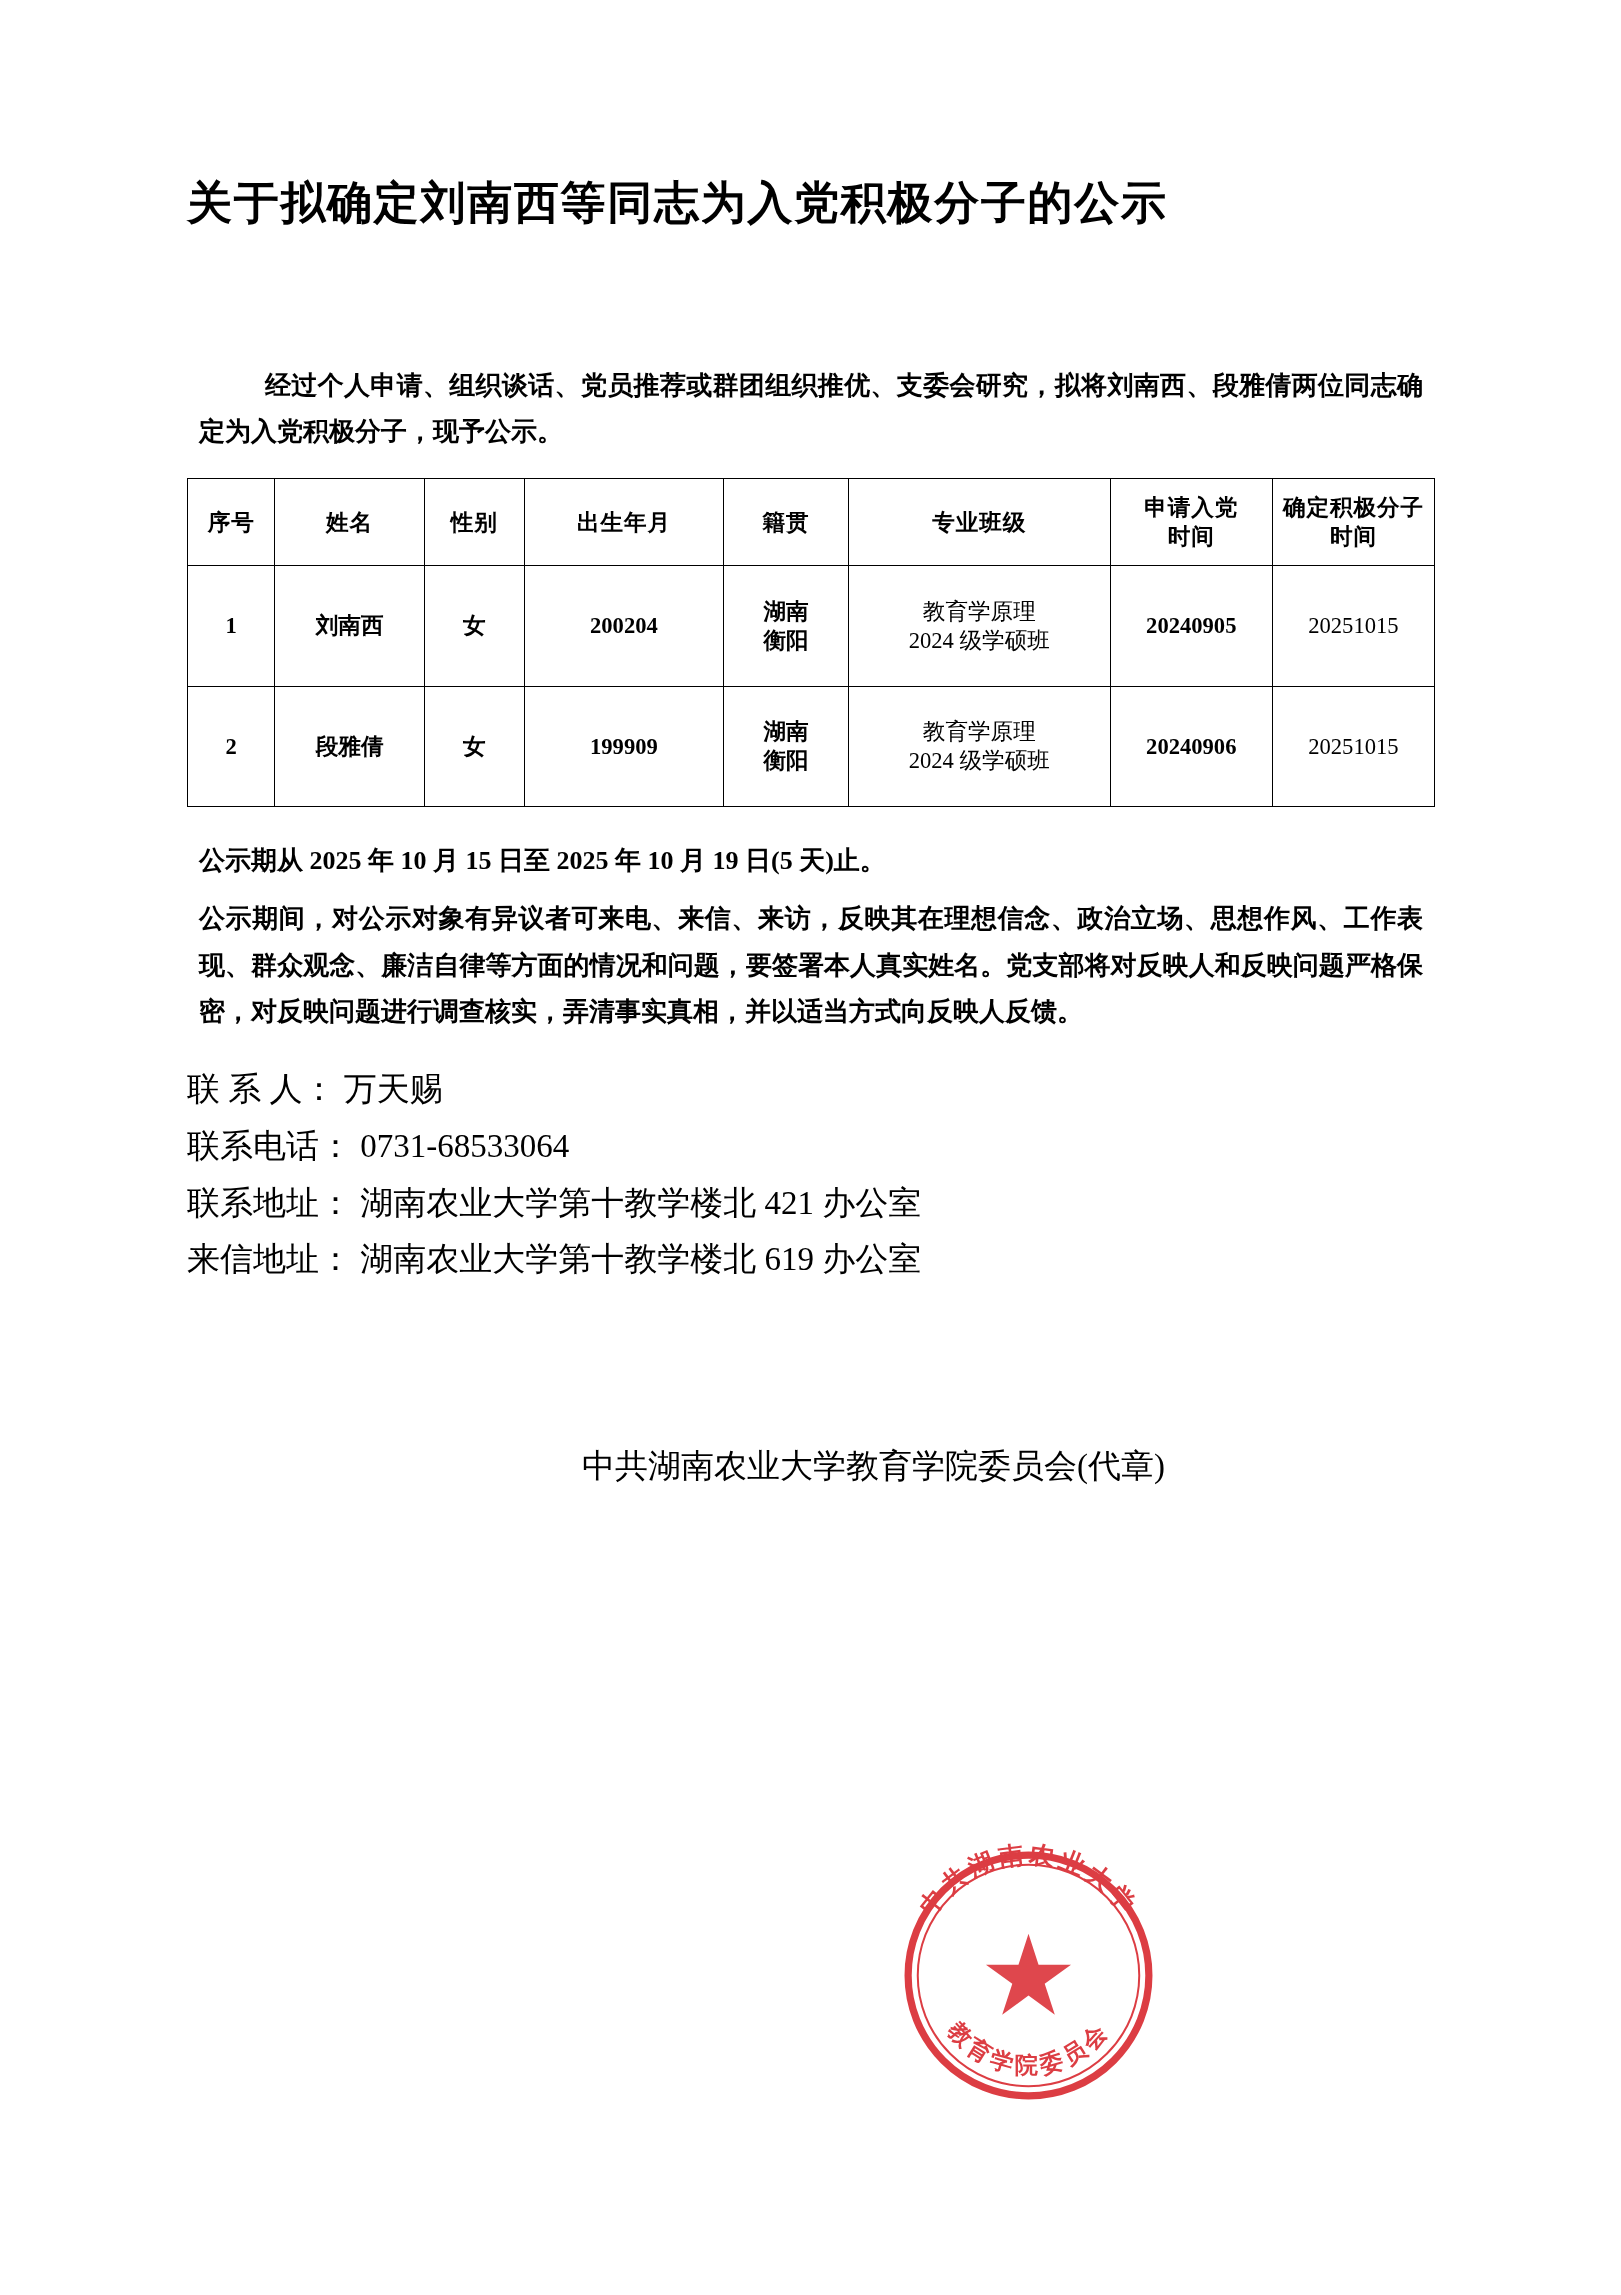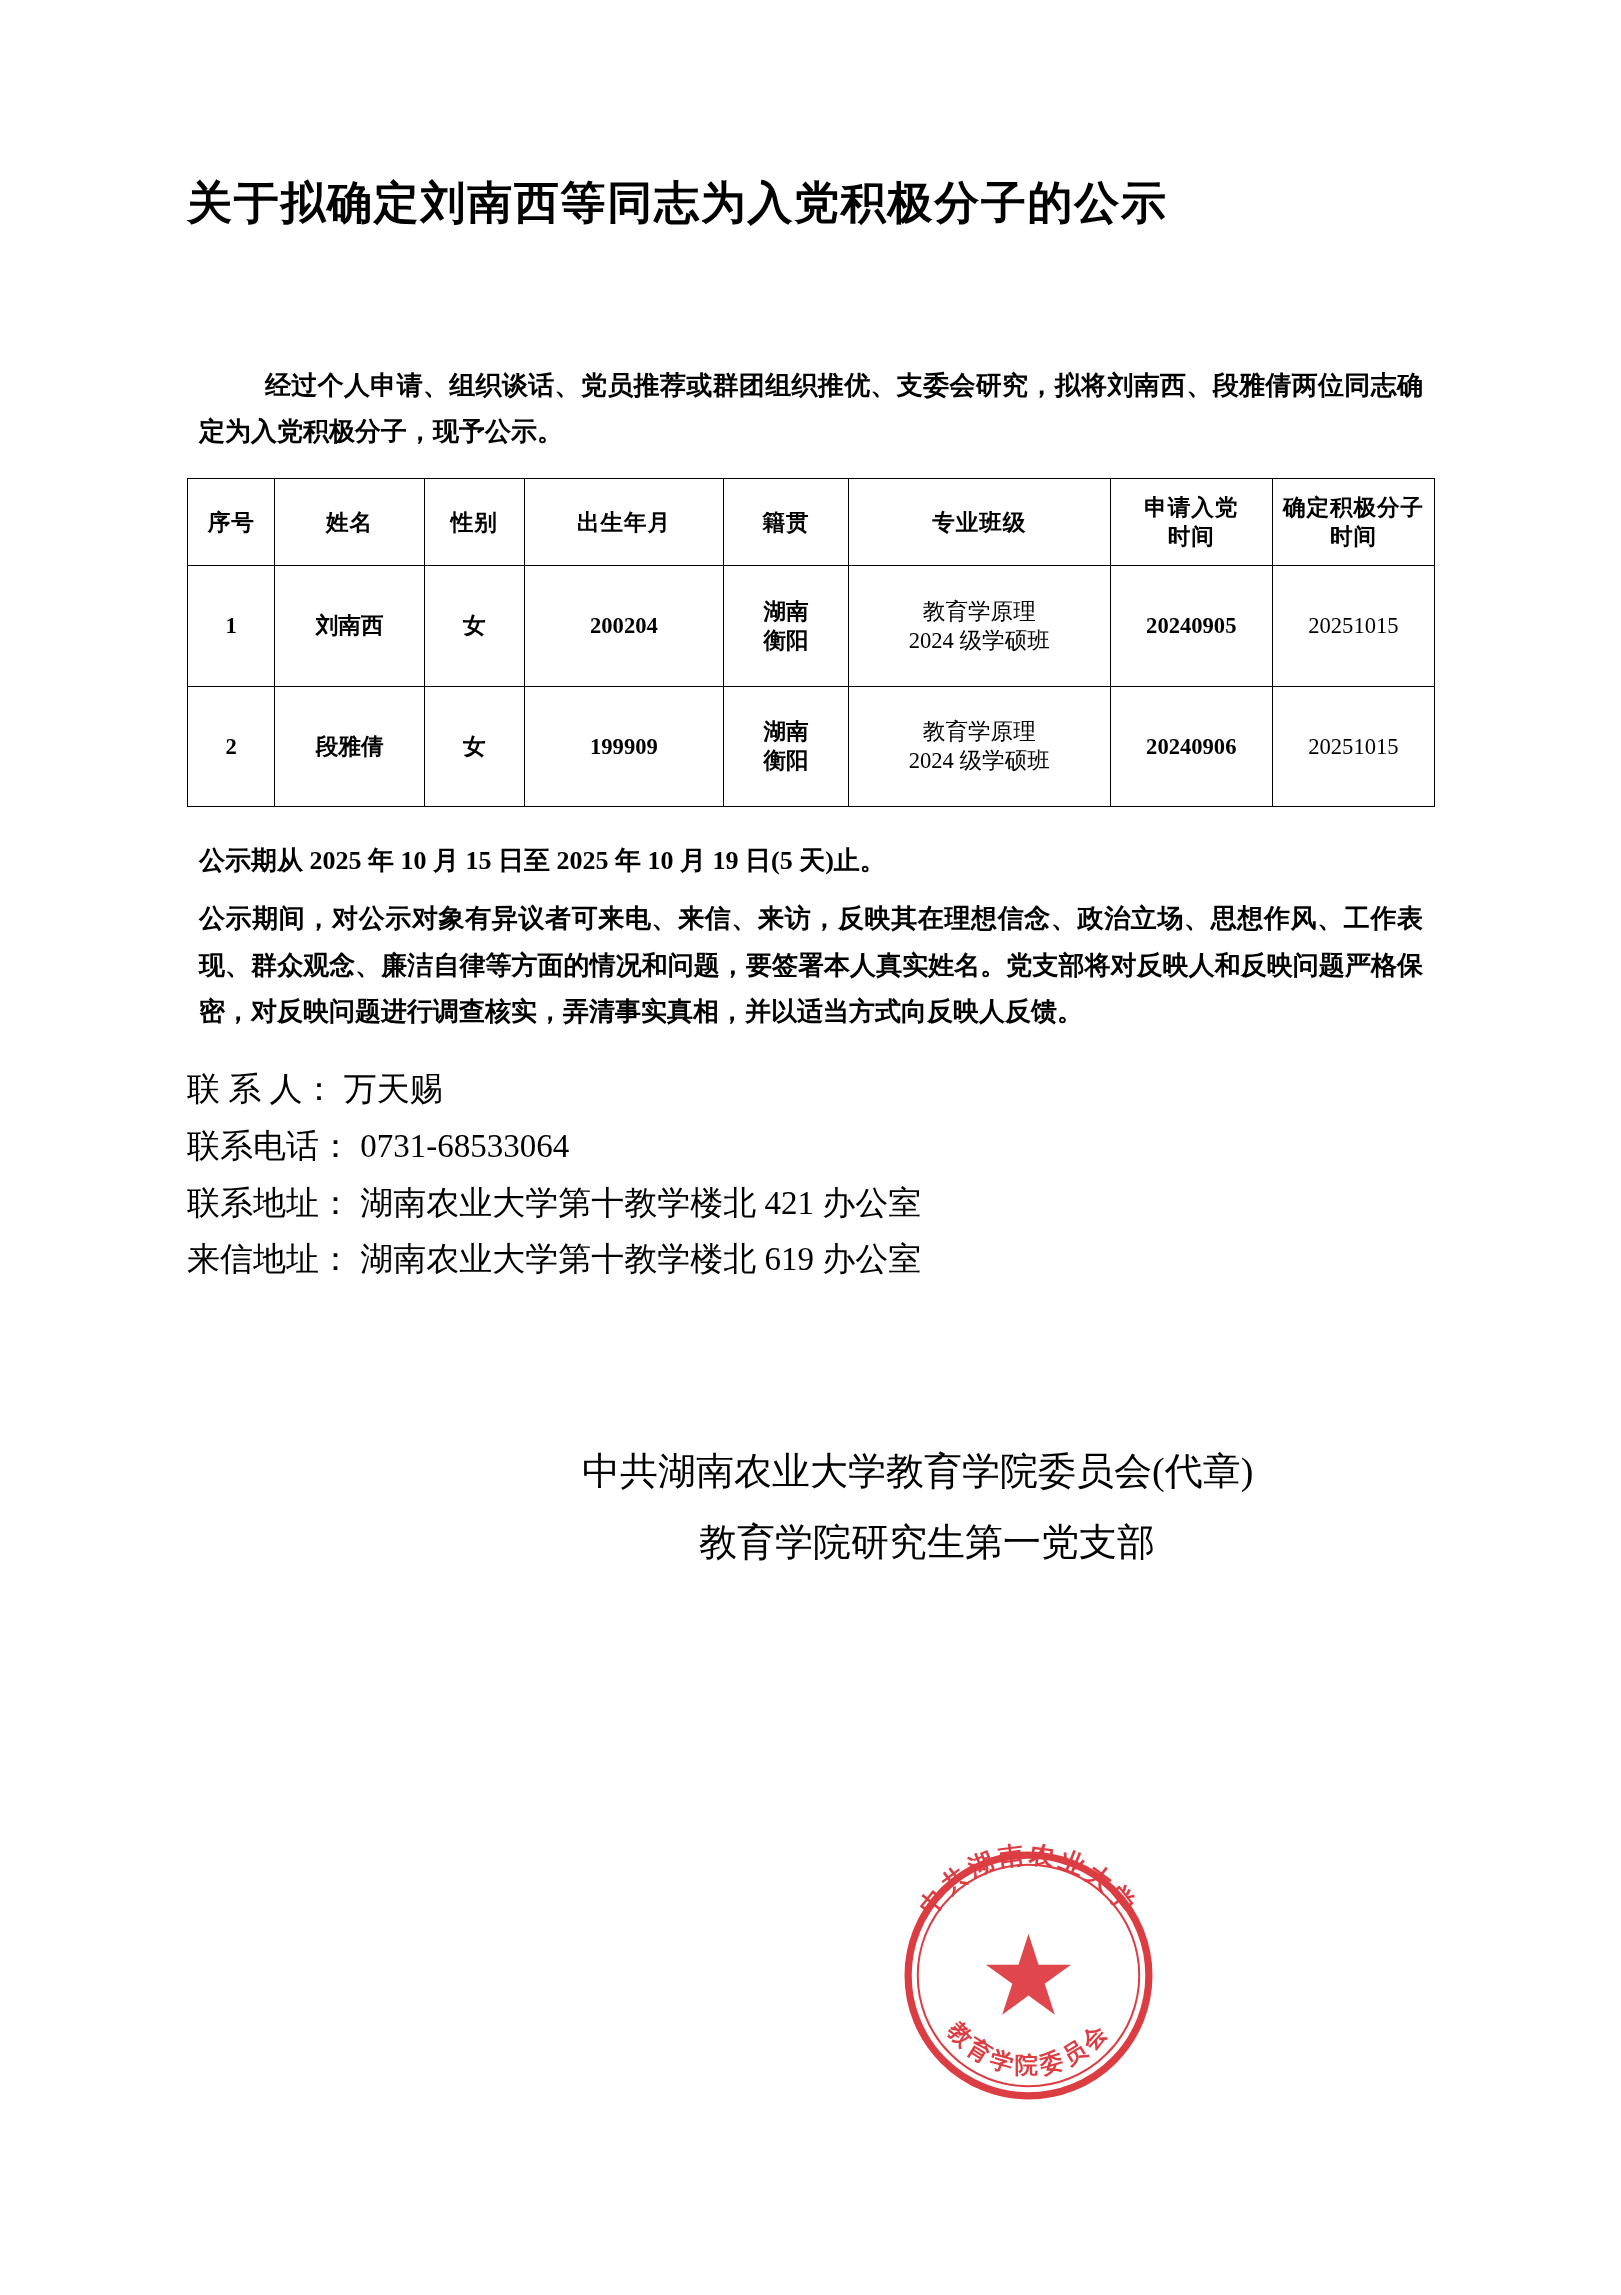--- a/index.html
+++ b/index.html
@@ -86,21 +86,21 @@
     margin-top: 26px;
   }
   .contact-line {
     font-size: 33px;
     line-height: 1.72;
     white-space: pre;
   }
   .sign-block {
     margin-top: 148px;
     position: relative;
-    font-size: 38px;
+    font-size: 33px;
     line-height: 1.85;
   }
   .sign-line-1 {
     padding-left: 395px;
   }
   .sign-line-2 {
     padding-left: 512px;
   }
   .sign-line-3 {
     padding-left: 621px;
@@ -186,21 +186,20 @@
 
   <div class="contacts">
     <div class="contact-line">联 系 人： 万天赐</div>
     <div class="contact-line">联系电话： 0731-68533064</div>
     <div class="contact-line">联系地址： 湖南农业大学第十教学楼北 421 办公室</div>
     <div class="contact-line">来信地址： 湖南农业大学第十教学楼北 619 办公室</div>
   </div>
 
   <div class="sign-block">
     <div class="sign-line-1">中共湖南农业大学教育学院委员会(代章)</div>
-    <div class="sign-line-2">教育学院研究生第一党支部</div>
   </div>
 
   <div class="stamp">
     <svg viewBox="0 0 400 400" xmlns="http://www.w3.org/2000/svg">
       <defs>
         <path id="arcTop" d="M 60,200 A 140,140 0 0 1 340,200"></path>
         <path id="arcBottom" d="M 78,200 A 122,122 0 0 0 322,200"></path>
       </defs>
       <circle cx="200" cy="200" r="150" fill="none" stroke="#d8232a" stroke-width="9"></circle>
       <circle cx="200" cy="200" r="138" fill="none" stroke="#d8232a" stroke-width="2.5"></circle>

